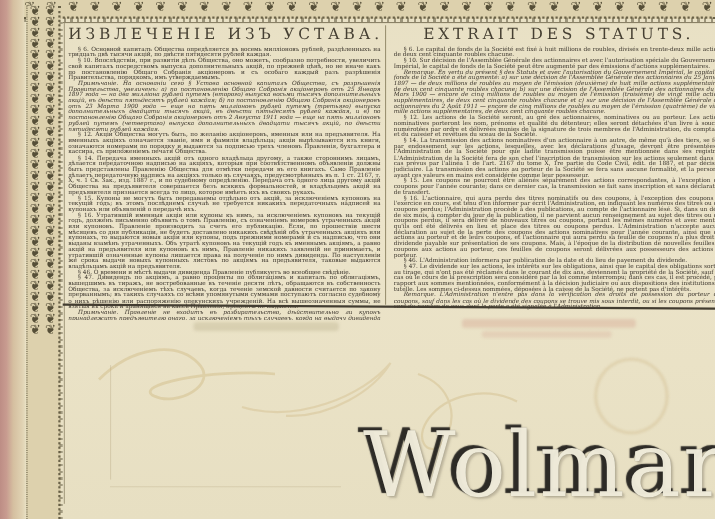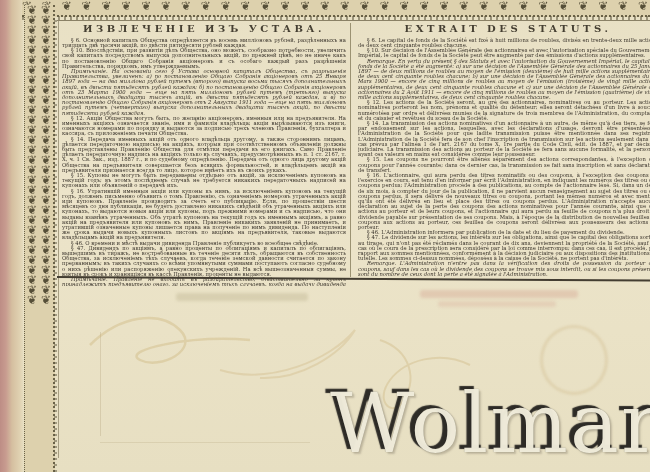--- a/index.html
+++ b/index.html
@@ -23,21 +23,21 @@
   .border-left-edge{position:absolute;left:54px;top:20px;width:3px;height:452px;
     background:repeating-linear-gradient(0deg,rgba(92,85,60,.5) 0 2px,rgba(0,0,0,0) 2px 6px);}
   
   .frame-line-h{position:absolute;left:57px;top:20px;width:593px;height:0;border-top:1px solid #8a8166;}
   .frame-line-v{position:absolute;left:58px;top:20px;width:0;height:438px;border-left:1px solid #908769;opacity:.75;}
   .col-divider{position:absolute;left:350px;top:23px;width:0;height:254px;border-left:1px solid #9b9272;}
   
   .col{position:absolute;top:23px;}
   .col-ru{left:62px;width:284px;}
   .col-fr{left:358px;width:300px;}
-  .col h1{margin:0 0 3px 0;text-align:center;font-size:10px;font-weight:bold;
+  .col h1{margin:0 0 3px 0;text-align:center;font-size:14px;font-weight:normal;
     letter-spacing:3.5px;color:#453f32;white-space:nowrap;}
   .body-clip{height:249px;overflow:hidden;}
   .body{width:200%;transform:scale(.5);transform-origin:0 0;
     font-size:10.5px;line-height:10.4px;text-align:justify;color:#38322a;}
   .body p{margin:0;text-indent:18px;}
   .body p.em{font-style:italic;}
   
   .rule-bottom{position:absolute;left:57px;top:276px;width:593px;height:0;
     border-top:2px solid #433d31;transform:rotate(.35deg);transform-origin:0 0;}
   

